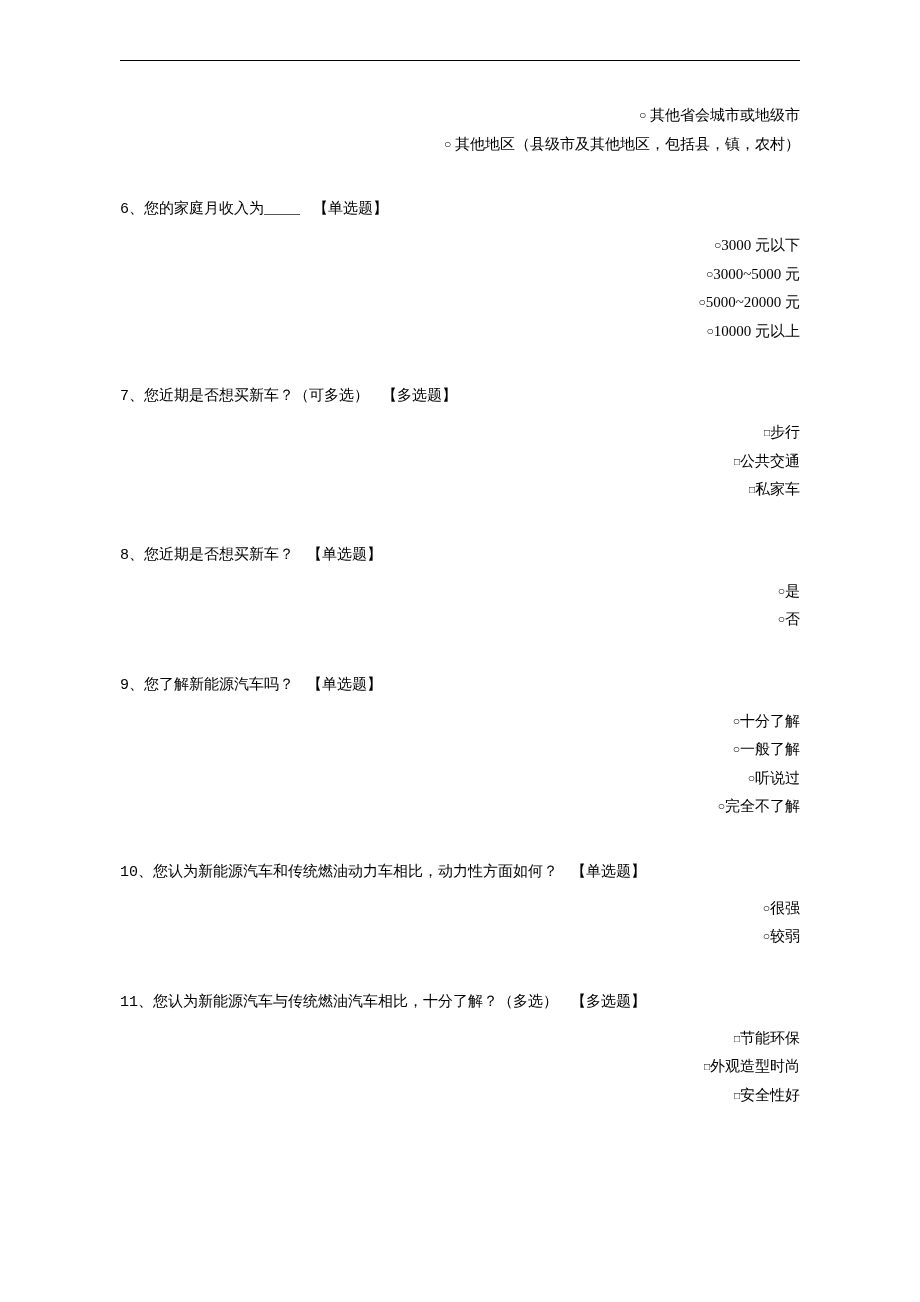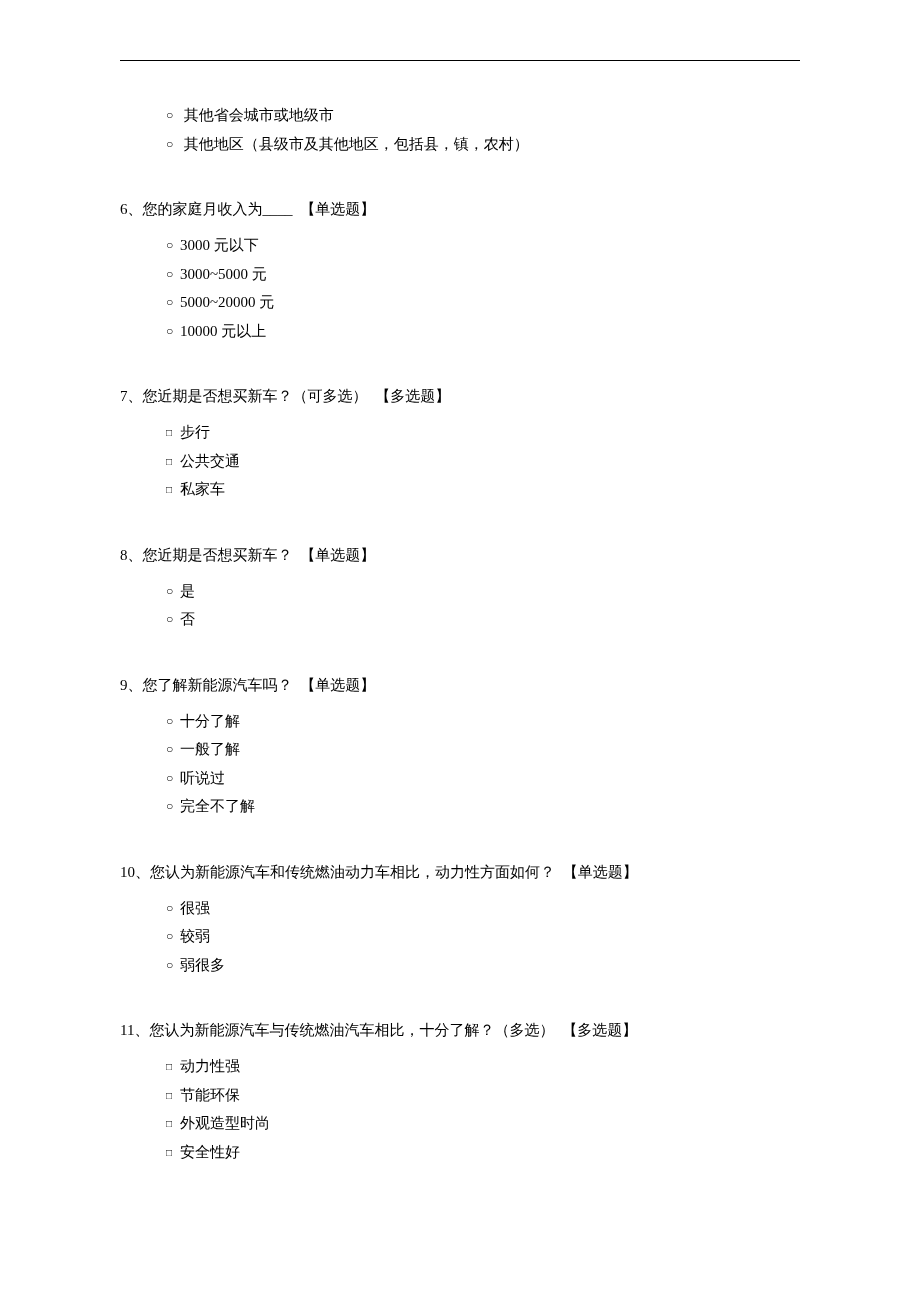--- a/index.html
+++ b/index.html
@@ -15,35 +15,36 @@
     padding: 60px 120px 60px 120px;
   }
   .top-rule {
     border-top: 1.5px solid #000;
     margin-bottom: 40px;
   }
   .question {
     margin-bottom: 38px;
   }
   .q-title {
-    font-family: Liberation Serif, serif;
+    font-family: Liberation Mono, monospace;
     margin-bottom: 8px;
   }
   .q-num {
     display: inline;
   }
   .q-text {
     display: inline;
   }
   .q-tag {
     display: inline;
     margin-left: 4px;
   }
   .options {
     padding-left: 46px;
+    text-align: right;
   }
   .option {
     line-height: 1.9;
   }
   .marker {
     display: inline-block;
     width: 14px;
     font-family: sans-serif;
     font-size: 12px;
     vertical-align: 1px;
@@ -105,26 +106,24 @@
           <div class="option"><span class="marker">○</span><span class="opt-text">一般了解</span></div>
           <div class="option"><span class="marker">○</span><span class="opt-text">听说过</span></div>
           <div class="option"><span class="marker">○</span><span class="opt-text">完全不了解</span></div>
         </div>
       </div>
       <div class="question">
         <div class="q-title"><span class="q-num">10、</span><span class="q-text">您认为新能源汽车和传统燃油动力车相比，动力性方面如何？</span><span class="q-tag"> 【单选题】</span></div>
         <div class="options">
           <div class="option"><span class="marker">○</span><span class="opt-text">很强</span></div>
           <div class="option"><span class="marker">○</span><span class="opt-text">较弱</span></div>
-          <div class="option"><span class="marker">○</span><span class="opt-text">弱很多</span></div>
         </div>
       </div>
       <div class="question">
         <div class="q-title"><span class="q-num">11、</span><span class="q-text">您认为新能源汽车与传统燃油汽车相比，十分了解？（多选）</span><span class="q-tag"> 【多选题】</span></div>
         <div class="options">
-          <div class="option"><span class="marker square">□</span><span class="opt-text">动力性强</span></div>
           <div class="option"><span class="marker square">□</span><span class="opt-text">节能环保</span></div>
           <div class="option"><span class="marker square">□</span><span class="opt-text">外观造型时尚</span></div>
           <div class="option"><span class="marker square">□</span><span class="opt-text">安全性好</span></div>
         </div>
       </div>
     </div>
 </div>
 
 </body></html>

